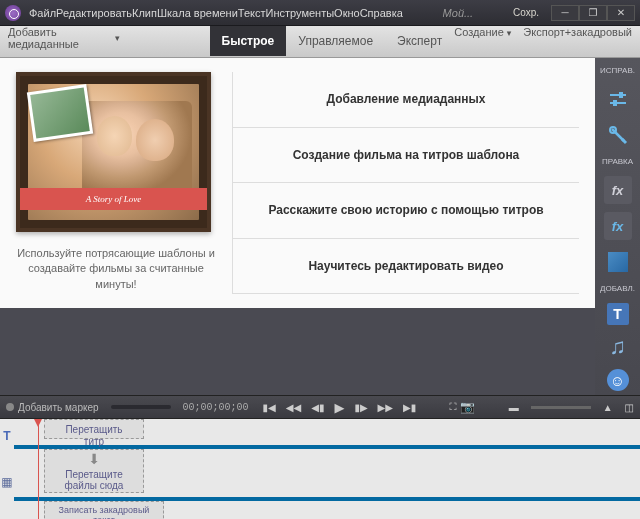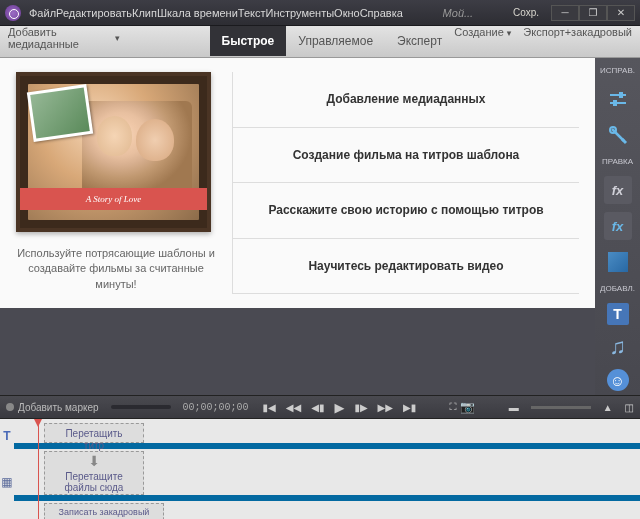--- a/index.html
+++ b/index.html
@@ -57,21 +57,21 @@
 .play-icons{display:flex;gap:10px;align-items:center}
 .pi{color:#ccc;font-size:10px;cursor:pointer}
 .spacer{flex:1}
 .zoom{width:60px;height:3px;background:#666;margin:0 8px}
 .timeline{height:155px;background:#e8e8e8;display:flex}
 .tl-left{width:14px;background:#e8e8e8;display:flex;flex-direction:column;align-items:center;padding-top:10px;gap:18px}
 .tl-icon{font-size:12px;color:#5a6a9a;cursor:pointer}
 .tl-tracks{flex:1;position:relative}
 .playhead{position:absolute;left:24px;top:0;bottom:0;width:1px;background:#d9544f;z-index:2}
 .playhead::before{content:"";position:absolute;top:0;left:-4px;width:0;height:0;border-left:4.5px solid transparent;border-right:4.5px solid transparent;border-top:8px solid #d9544f}
-.track{height:30px;border-bottom:6px solid #0369a1;display:flex;align-items:flex-end;padding-left:30px}
+.track{height:30px;border-bottom:4px solid #0369a1;display:flex;align-items:flex-start;padding-left:30px}
 .track.tall{height:52px}
 .clip{border:1px dashed #999;background:#ddd;padding:4px 10px;font-size:10px;color:#5a5a8a;text-align:center;cursor:pointer}
 .clip.title{width:100px;height:20px;line-height:12px}
 .clip.video{width:100px;height:44px;display:flex;flex-direction:column;align-items:center;justify-content:center;gap:2px}
 .arrow-down{font-size:14px;color:#888}
 .clip.narr{width:120px;height:22px;line-height:1.1;font-size:9px}
 .main-wrap{display:flex}
 </style>
 </head>
 <body>

